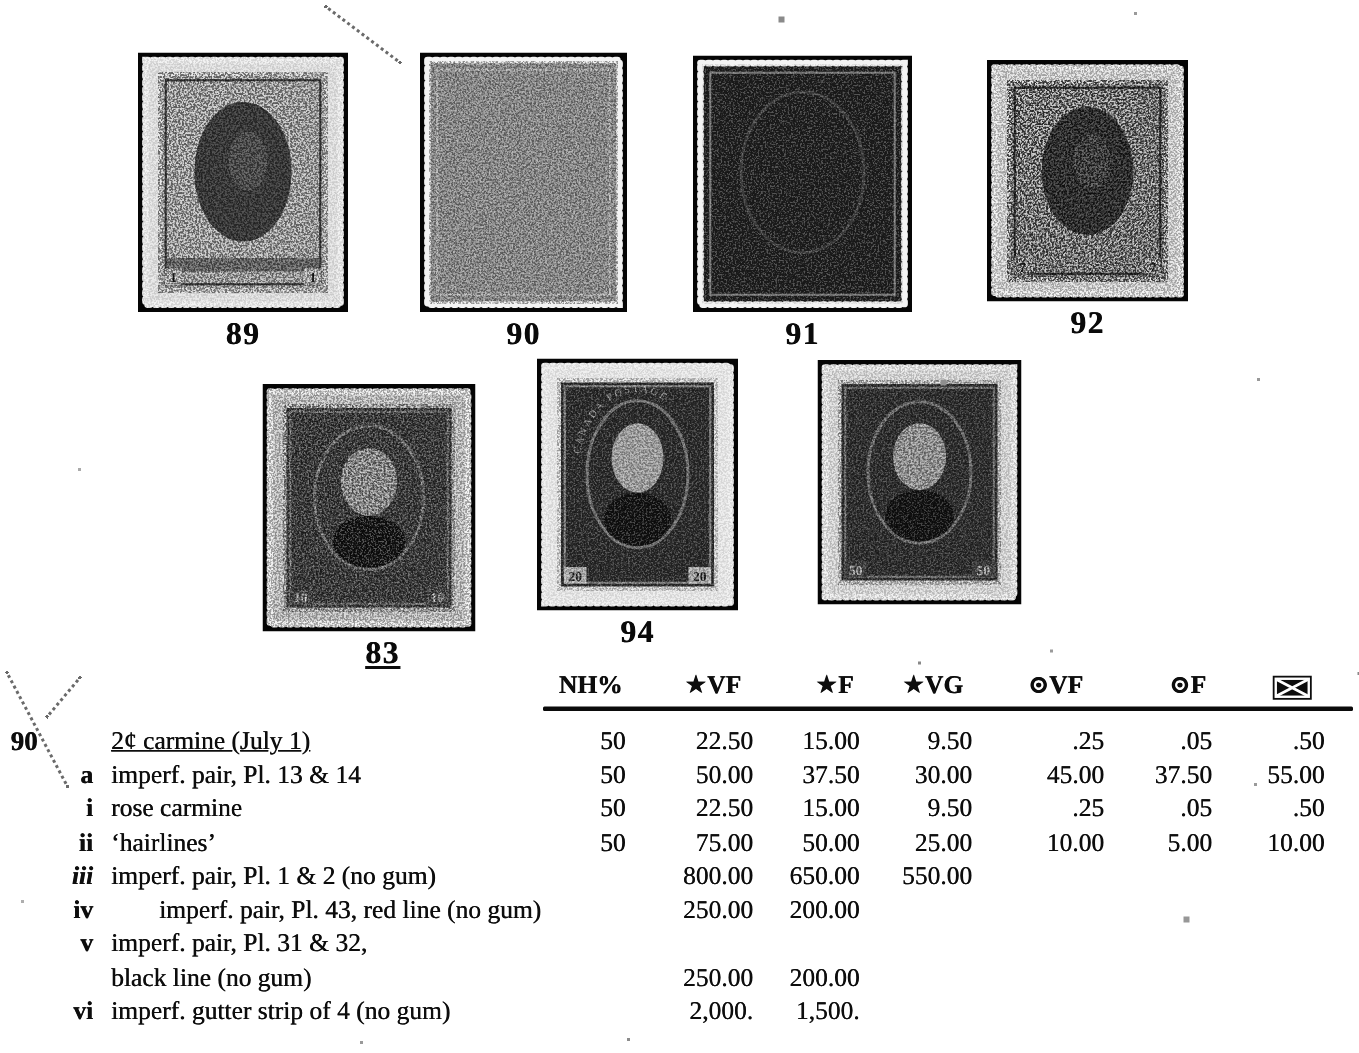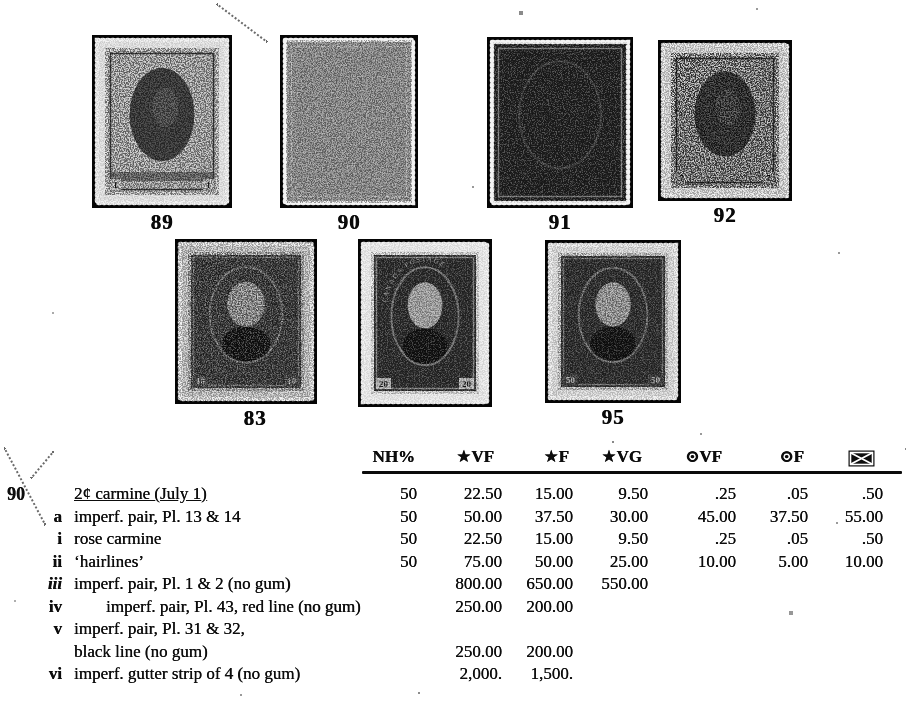--- a/index.html
+++ b/index.html
@@ -107,21 +107,21 @@
     </defs>
           <rect x="0" y="0" width="138" height="173" fill="#050505"></rect>
           <rect x="5" y="5" width="128" height="163" fill="#9a9a9a" stroke="#f3f3f3" stroke-width="4.5" stroke-dasharray="1.6 3.4" stroke-linecap="round"></rect>
           <rect x="9" y="9" width="120" height="155" fill="#9a9a9a"></rect>
           <rect x="11.5" y="11.5" width="115" height="150" fill="none" stroke="#c2c2c2" stroke-width="1.4" opacity="0.85"></rect>
           <rect x="9" y="9" width="120" height="155" filter="url(#nd1)" opacity="0.42"></rect>
           <rect x="9" y="9" width="120" height="155" filter="url(#nl1)" opacity="0.3"></rect>
         </svg>
         <figcaption class="stamp-num">90</figcaption>
       </figure>
-      <figure class="stamp" style="left: 487px; top: 37px; width: 146px;">
+      <figure class="stamp" style="left: 462px; top: 37px; width: 146px;">
         <svg width="146" height="171" viewBox="0 0 146 171">
     <defs>
       <filter id="nd2" x="-2%" y="-2%" width="104%" height="104%">
         <feTurbulence type="fractalNoise" baseFrequency="0.8" numOctaves="2" seed="45" stitchTiles="stitch"></feTurbulence>
         <feColorMatrix type="matrix" values="0 0 0 0 0  0 0 0 0 0  0 0 0 0 0  0 0 0 5 -2"></feColorMatrix>
       </filter>
       <filter id="nl2" x="-2%" y="-2%" width="104%" height="104%">
         <feTurbulence type="fractalNoise" baseFrequency="0.85" numOctaves="2" seed="33" stitchTiles="stitch"></feTurbulence>
         <feColorMatrix type="matrix" values="0 0 0 0 1  0 0 0 0 1  0 0 0 0 1  0 0 0 5 -2.4"></feColorMatrix>
       </filter>
@@ -157,21 +157,21 @@
           <rect x="18" y="132" width="11" height="11" fill="#dddddd" opacity="0.9"></rect>
           <text x="23.5" y="141" text-anchor="middle" font-size="9" font-weight="700" fill="#141414" font-family="Liberation Serif, DejaVu Serif, serif">7</text>
           <rect x="105" y="132" width="11" height="11" fill="#dddddd" opacity="0.9"></rect>
           <text x="110.5" y="141" text-anchor="middle" font-size="9" font-weight="700" fill="#141414" font-family="Liberation Serif, DejaVu Serif, serif">7</text>
           <rect x="5" y="5" width="124" height="151" filter="url(#nd3)" opacity="0.3"></rect>
           <rect x="16" y="16" width="102" height="129" filter="url(#nd3)" opacity="0.72"></rect>
           <rect x="16" y="16" width="102" height="129" filter="url(#nl3)" opacity="0.12"></rect>
         </svg>
         <figcaption class="stamp-num">92</figcaption>
       </figure>
-      <figure class="stamp" style="left: 175px; top: 239px; width: 160px;">
+      <figure class="stamp" style="left: 175px; top: 256px; width: 160px; text-decoration: underline;">
         <svg width="142" height="165" viewBox="0 0 142 165">
     <defs>
       <filter id="nd4" x="-2%" y="-2%" width="104%" height="104%">
         <feTurbulence type="fractalNoise" baseFrequency="0.8" numOctaves="2" seed="79" stitchTiles="stitch"></feTurbulence>
         <feColorMatrix type="matrix" values="0 0 0 0 0  0 0 0 0 0  0 0 0 0 0  0 0 0 5 -2"></feColorMatrix>
       </filter>
       <filter id="nl4" x="-2%" y="-2%" width="104%" height="104%">
         <feTurbulence type="fractalNoise" baseFrequency="0.85" numOctaves="2" seed="59" stitchTiles="stitch"></feTurbulence>
         <feColorMatrix type="matrix" values="0 0 0 0 1  0 0 0 0 1  0 0 0 0 1  0 0 0 5 -2.4"></feColorMatrix>
       </filter>
@@ -215,20 +215,21 @@
           <path id="arc5" d="M 27.339999999999996 77.2 A 39.660000000000004 54.96 0 0 1 106.66 77.2" fill="none"></path>
           <text font-size="6.8" fill="#cfcfcf" opacity="0.8" letter-spacing="1.5" font-family="Liberation Serif, DejaVu Serif, serif"><textPath href="#arc5" startOffset="9%">CANADA POSTAGE</textPath></text>
           <rect x="18" y="139" width="15" height="11" fill="#d8d8d8" opacity="0.9"></rect>
           <text x="25.5" y="148" text-anchor="middle" font-size="9" font-weight="700" fill="#1a1a1a" font-family="Liberation Serif, DejaVu Serif, serif">20</text>
           <rect x="101" y="139" width="15" height="11" fill="#d8d8d8" opacity="0.9"></rect>
           <text x="108.5" y="148" text-anchor="middle" font-size="9" font-weight="700" fill="#1a1a1a" font-family="Liberation Serif, DejaVu Serif, serif">20</text>
           <rect x="5" y="5" width="124" height="158" filter="url(#nd5)" opacity="0.1"></rect>
           <rect x="16" y="16" width="102" height="136" filter="url(#nd5)" opacity="0.3"></rect>
           <rect x="16" y="16" width="102" height="136" filter="url(#nl5)" opacity="0.24"></rect>
         </svg>
+        <figcaption class="stamp-num">94</figcaption>
       </figure>
       <figure class="stamp" style="left: 545px; top: 240px; width: 136px;">
         <svg width="136" height="163" viewBox="0 0 136 163">
     <defs>
       <filter id="nd6" x="-2%" y="-2%" width="104%" height="104%">
         <feTurbulence type="fractalNoise" baseFrequency="0.8" numOctaves="2" seed="113" stitchTiles="stitch"></feTurbulence>
         <feColorMatrix type="matrix" values="0 0 0 0 0  0 0 0 0 0  0 0 0 0 0  0 0 0 5 -2"></feColorMatrix>
       </filter>
       <filter id="nl6" x="-2%" y="-2%" width="104%" height="104%">
         <feTurbulence type="fractalNoise" baseFrequency="0.85" numOctaves="2" seed="85" stitchTiles="stitch"></feTurbulence>
@@ -243,21 +244,20 @@
           <ellipse cx="68" cy="64.47" rx="17.68" ry="22.270000000000003" fill="#d8d8d8" opacity="0.8"></ellipse>
           <ellipse cx="68" cy="103.77000000000001" rx="22.88" ry="17.03" fill="#0e0e0e" opacity="0.85"></ellipse>
           <rect x="18" y="134" width="15" height="11" fill="#4a4a4a" opacity="0.9"></rect>
           <text x="25.5" y="143" text-anchor="middle" font-size="9" font-weight="700" fill="#dcdcdc" font-family="Liberation Serif, DejaVu Serif, serif">50</text>
           <rect x="103" y="134" width="15" height="11" fill="#4a4a4a" opacity="0.9"></rect>
           <text x="110.5" y="143" text-anchor="middle" font-size="9" font-weight="700" fill="#dcdcdc" font-family="Liberation Serif, DejaVu Serif, serif">50</text>
           <rect x="5" y="5" width="126" height="153" filter="url(#nd6)" opacity="0.2"></rect>
           <rect x="16" y="16" width="104" height="131" filter="url(#nd6)" opacity="0.38"></rect>
           <rect x="16" y="16" width="104" height="131" filter="url(#nl6)" opacity="0.22"></rect>
         </svg>
-        <figcaption class="stamp-num">95</figcaption>
       </figure>
     </div>
 
   <div class="artifact hairline" style="left:217px;top:3px;width:64px;transform:rotate(37deg);"></div>
   <div class="artifact hairline" style="left:5px;top:447px;width:88px;transform:rotate(62deg);"></div>
   <div class="artifact hairline" style="left:30px;top:478px;width:36px;transform:rotate(-50deg);"></div>
   <div class="specks"></div>
 
   <div class="price-table">
     <div class="thead" id="head-row">

